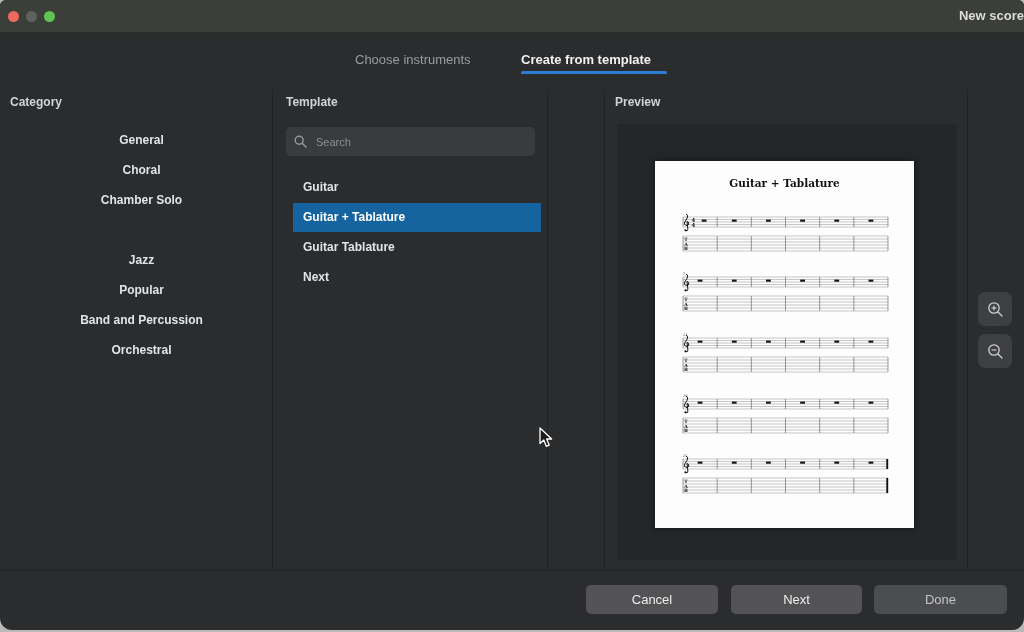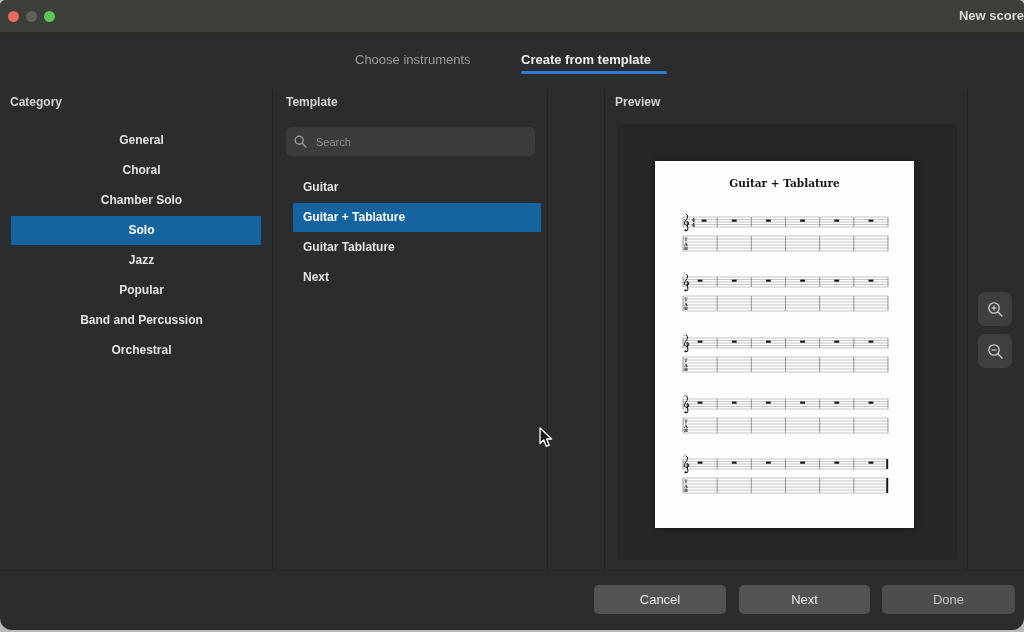--- a/index.html
+++ b/index.html
@@ -65,21 +65,21 @@
   
   .zoom-btn{
     position:absolute;left:978px;width:34px;height:34px;border:none;border-radius:7px;
     background:#3e3f41;display:flex;align-items:center;justify-content:center;padding:0;
   }
   #zoom-in-btn{top:292px;}
   #zoom-out-btn{top:334px;}
   
   .footer-btn{
     position:absolute;top:585px;height:29px;border:none;border-radius:5px;
-    background:#535355;color:#ededee;font-size:13px;font-family:"Liberation Sans",sans-serif;margin-left:8px;
+    background:#535355;color:#ededee;font-size:13px;font-family:"Liberation Sans",sans-serif;
   }
   #cancel-btn{left:586px;width:132px;}
   #next-btn{left:731px;width:131px;}
   #done-btn{left:874px;width:133px;background:#4c4d4f;color:#c4c4c6;}
   
   #cursor{position:absolute;left:538px;top:427px;pointer-events:none;}
 </style>
 </head>
 <body>
 
@@ -99,21 +99,20 @@
   <div class="vdiv" style="left:272px"></div>
   <div class="vdiv" style="left:547px"></div>
   <div class="vdiv" style="left:604px"></div>
   <div class="vdiv" style="left:967px"></div>
   <div id="hdiv"></div>
 
   <div class="panel-header" style="left:10px">Category</div>
   <div class="cat-row" style="top:126px">General</div>
   <div class="cat-row" style="top:156px">Choral</div>
   <div class="cat-row" style="top:186px">Chamber Solo</div>
-  <div class="cat-row row-selected" style="top:216px">Solo</div>
   <div class="cat-row" style="top:246px">Jazz</div>
   <div class="cat-row" style="top:306px">Band and Percussion</div>
   <div class="cat-row" style="top:276px">Popular</div>
   <div class="cat-row" style="top:336px">Orchestral</div>
 
   <div class="panel-header" style="left:286px">Template</div>
   <div id="search-box">
     <svg width="13" height="13" viewBox="0 0 13 13">
       <circle cx="5.2" cy="5.2" r="4" fill="none" stroke="#9a9b9c" stroke-width="1.4"></circle>
       <line x1="8.2" y1="8.2" x2="12" y2="12" stroke="#9a9b9c" stroke-width="1.4" stroke-linecap="round"></line>

